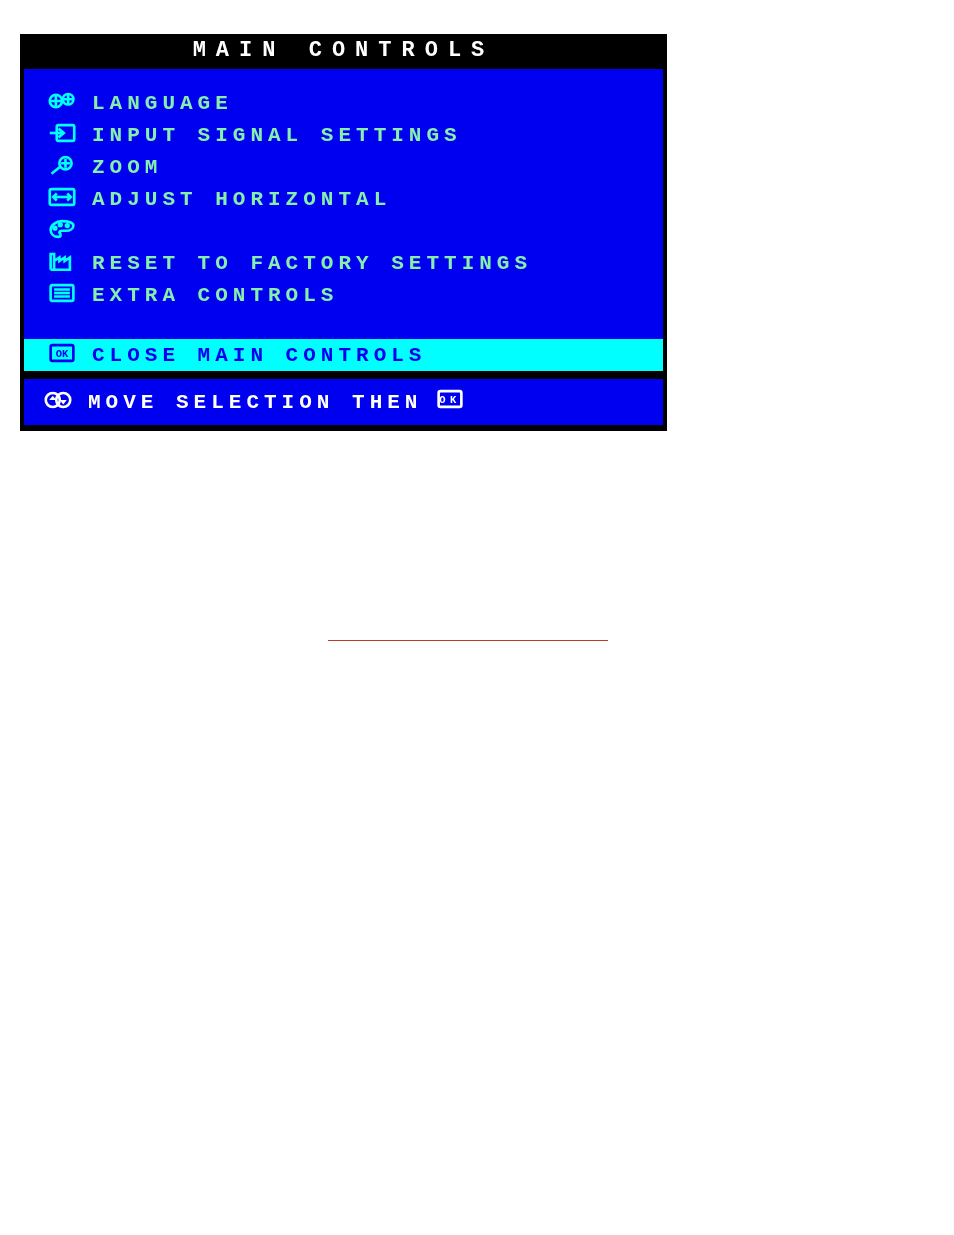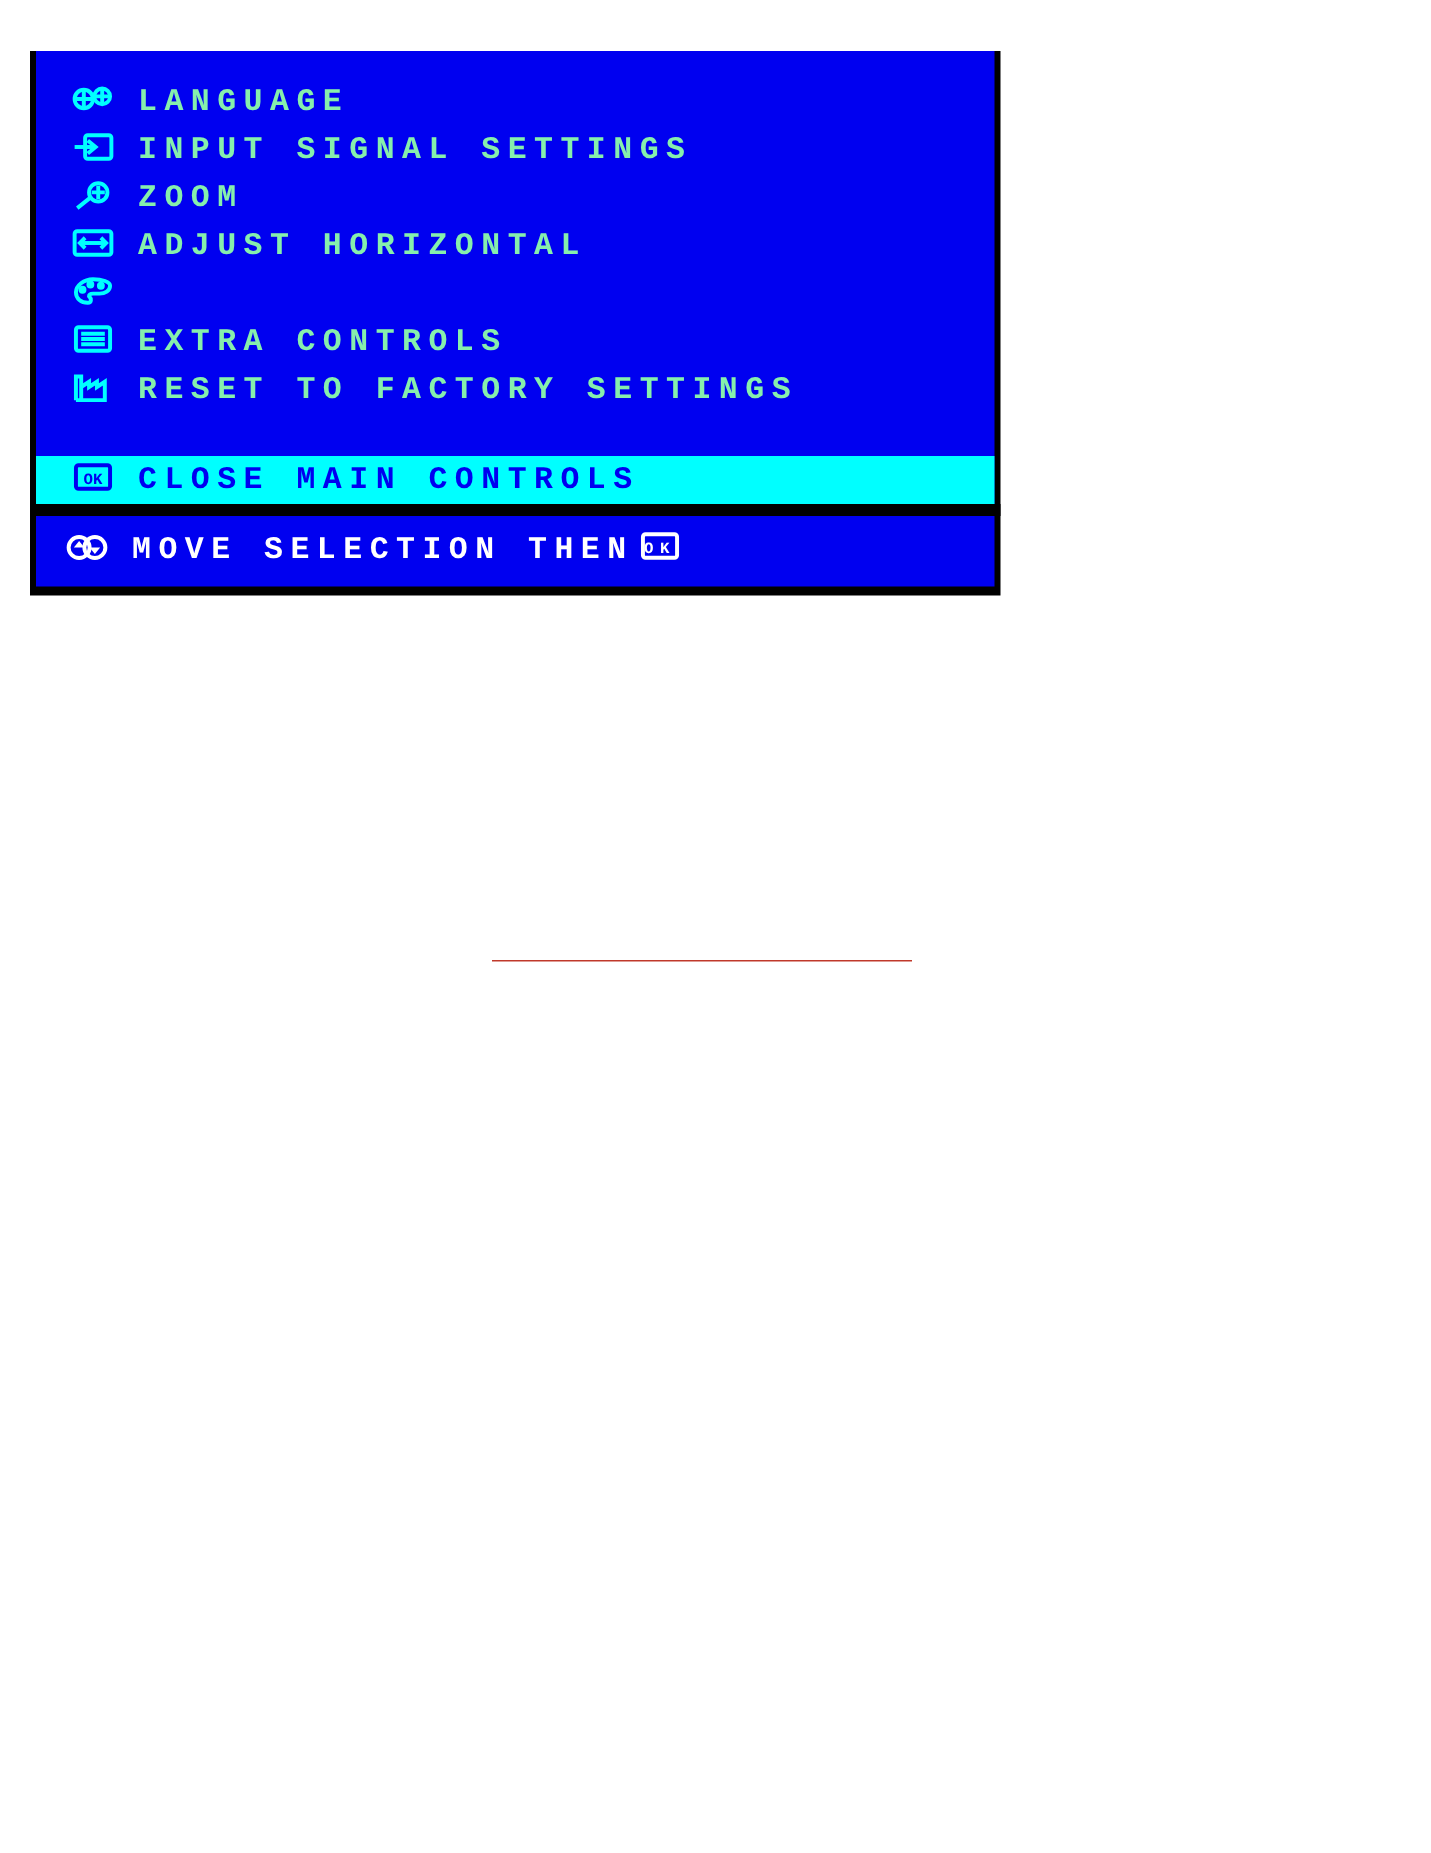--- a/index.html
+++ b/index.html
@@ -87,21 +87,21 @@
   }
 
   .hint-text {
     color: #ffffff;
     font-weight: bold;
     font-size: 21px;
     letter-spacing: 5px;
     padding-left: 10px;
     display: flex;
     align-items: center;
-    gap: 4px;
+    gap: 14px;
   }
 
   .hint-ok {
     color: #ffffff;
   }
 
   
   .icon-svg { width: 28px; height: 24px; stroke: currentColor; fill: none; stroke-width: 3; }
   .icon-svg-filled { width: 28px; height: 24px; fill: currentColor; }
 
@@ -116,20 +116,21 @@
     border-bottom: 1px solid #c0392b;
     height: 20px;
     text-decoration: none;
     display: block;
   }
 </style>
 </head>
 <body>
 
 <div class="osd">
+  <div class="osd-title">MAIN CONTROLS</div>
 
   <div class="osd-body">
 
     <div class="menu-row">
       <span class="icon-cell">
         <svg class="icon-svg" viewBox="0 0 32 24">
             <circle cx="9" cy="12" r="7"></circle>
             <path d="M9 5v14M2 12h14"></path>
             <circle cx="23" cy="10" r="6"></circle>
             <path d="M23 4v12M17 10h12"></path>
@@ -179,34 +180,34 @@
             <circle cx="8" cy="11" r="1.5" class="icon-svg-filled"></circle>
             <circle cx="14" cy="7" r="1.5" class="icon-svg-filled"></circle>
             <circle cx="22" cy="8" r="1.5" class="icon-svg-filled"></circle>
           </svg>
       </span>
     </div>
 
     <div class="menu-row">
       <span class="icon-cell">
         <svg class="icon-svg" viewBox="0 0 32 24">
+            <path d="M3 22V4h4v18M7 12l6-4v4l6-4v4l6-4v14H3"></path>
+          </svg>
+      </span>
+      <span class="menu-label">RESET TO FACTORY SETTINGS</span>
+    </div>
+
+    <div class="menu-row">
+      <span class="icon-cell">
+        <svg class="icon-svg" viewBox="0 0 32 24">
             <rect x="3" y="3" width="26" height="18" rx="2"></rect>
             <path d="M7 8h18M7 12h18M7 16h18"></path>
           </svg>
       </span>
       <span class="menu-label">EXTRA CONTROLS</span>
-    </div>
-
-    <div class="menu-row">
-      <span class="icon-cell">
-        <svg class="icon-svg" viewBox="0 0 32 24">
-            <path d="M3 22V4h4v18M7 12l6-4v4l6-4v4l6-4v14H3"></path>
-          </svg>
-      </span>
-      <span class="menu-label">RESET TO FACTORY SETTINGS</span>
     </div>
 
     <div class="gap"></div>
 
     <div class="menu-row close-row">
       <span class="icon-cell">
         <svg class="icon-svg" viewBox="0 0 32 24">
             <rect x="3" y="3" width="26" height="18" rx="2"></rect>
             <text x="16" y="17" text-anchor="middle" font-size="12" font-family="Courier New" font-weight="bold" fill="currentColor" stroke="none">OK</text>
           </svg>

